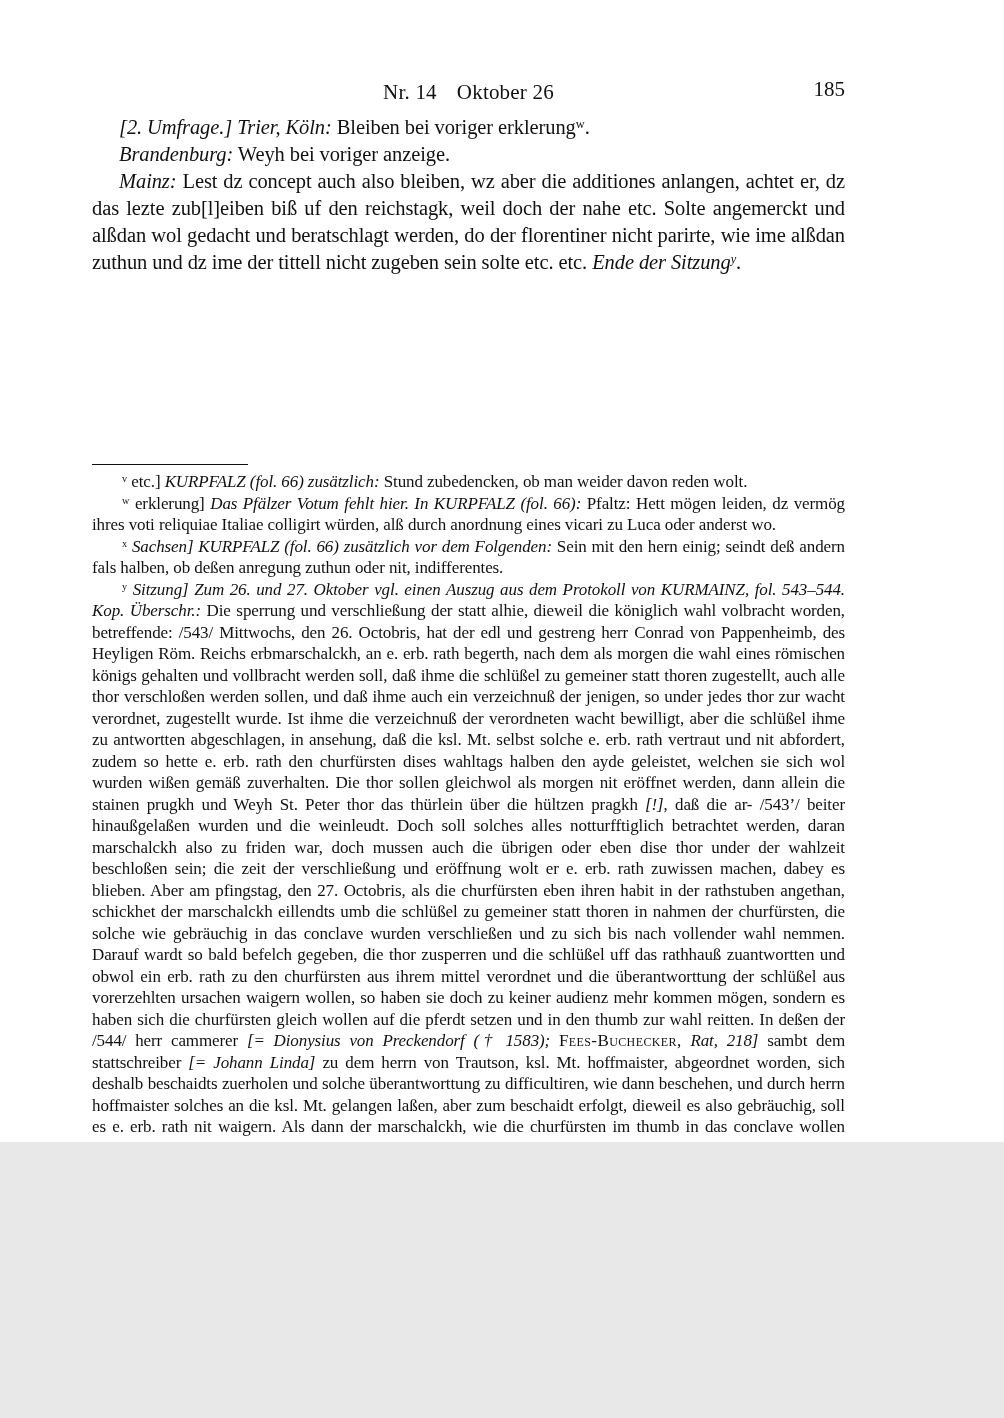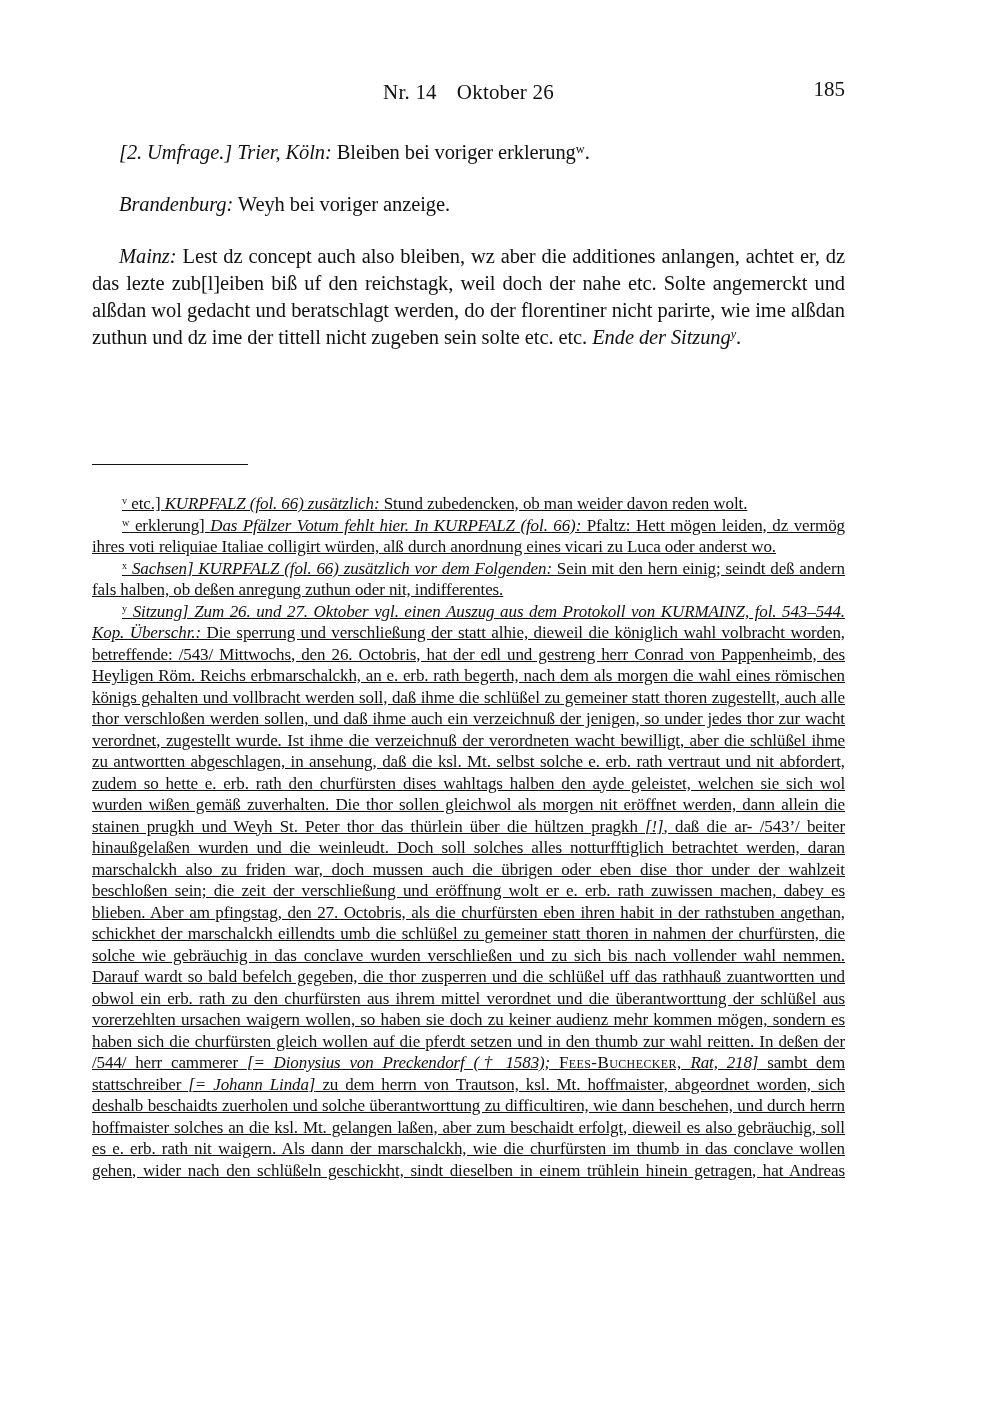--- a/index.html
+++ b/index.html
@@ -1,18 +1,18 @@
 <!DOCTYPE html>
 <html><head>
 <meta charset="utf-8">
 <style>
   html, body { margin:0; padding:0; background:#e8e8e8; }
   .page {
     position:relative;
-    width:1004px; height:1418px;
+    width:1004px; height:1142px;
     background:#ffffff;
     color:#111111;
     font-family:"Liberation Serif", "DejaVu Serif", serif;
     overflow:hidden;
     margin:0 auto;
   }
   .running-header {
     position:absolute; top:80px; left:92px; width:753px; height:28px;
     font-size:21px;
   }
@@ -23,29 +23,29 @@
   .header-caption .gap { display:inline-block; width:20px; }
   .page-number {
     position:absolute; right:0; top:-3px; font-size:21px;
   }
   .body-text {
     position:absolute; top:114px; left:92px; width:753px;
     font-size:20.5px; line-height:27px;
     text-align:justify; letter-spacing:-0.1px;
   }
   .para { margin:0; text-indent:0; }
-  .para.indent { text-indent:27px;margin-top:25px; }
+  .para.indent { text-indent:27px; }
   .fn-rule {
     position:absolute; top:464px; left:92px; width:156px; height:0;
     border-top:1.6px solid #111111;
   }
   .footnotes {
-    position:absolute; top:493px; left:92px; width:753px;
+    position:absolute; top:471px; left:92px; width:753px;
     font-size:17px; line-height:21.5px;
-    text-align:justify; letter-spacing:-0.1px;text-decoration:underline;
+    text-align:justify; letter-spacing:-0.1px;
   }
   .fnote { margin:0; text-indent:30px; }
   .fnote.jlast { text-align-last:justify; }
   .it { font-style:italic; }
   .sc { font-variant:small-caps; letter-spacing:0.4px; }
   .sup {
     font-size:60%; position:relative; top:-0.45em; line-height:0;
     letter-spacing:0;
   }
 </style>

